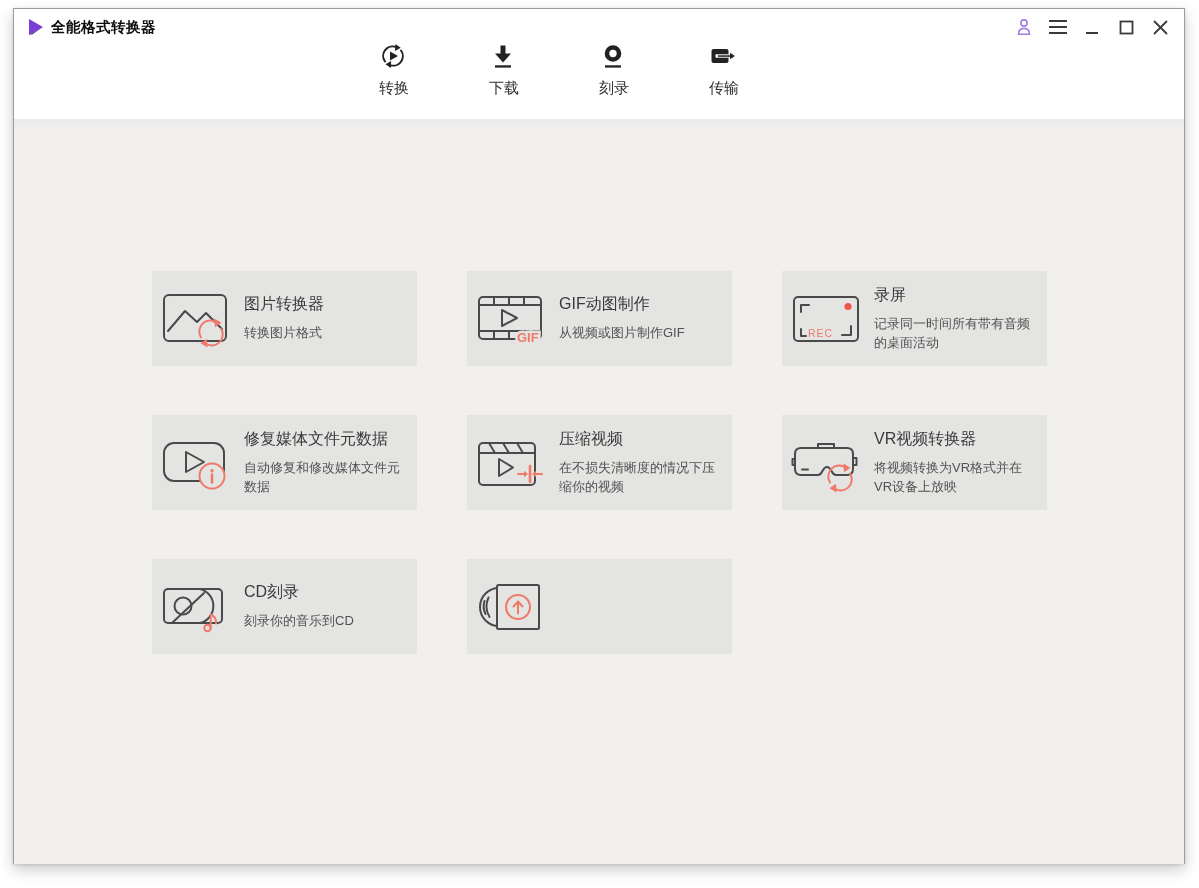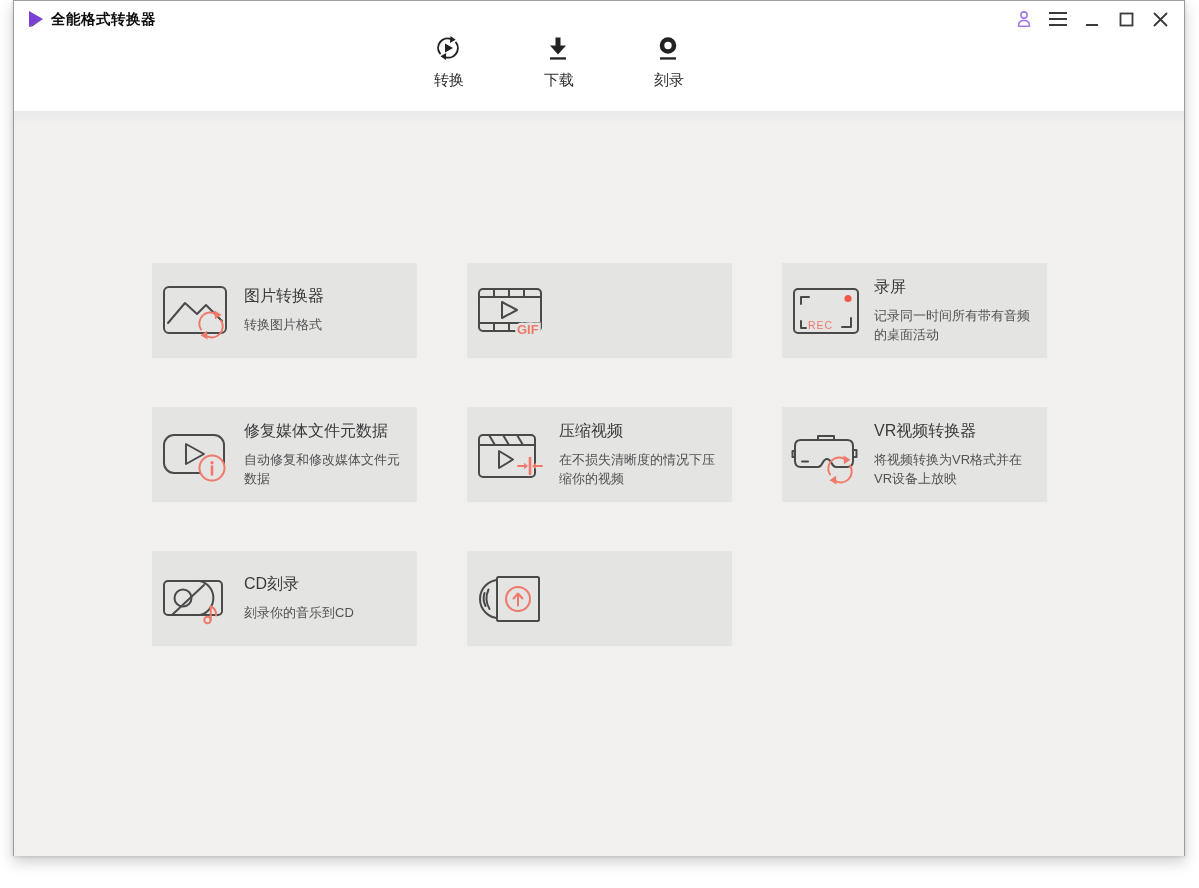--- a/index.html
+++ b/index.html
@@ -1,19 +1,19 @@
 <!DOCTYPE html>
 <html><head>
 <meta charset="utf-8">
 <style>
   * { margin:0; padding:0; box-sizing:border-box; }
   html,body { width:1199px; height:888px; background:#ffffff; font-family:"Liberation Sans", sans-serif; overflow:hidden; }
 
   .window {
-    position:absolute; left:13px; top:0; width:1172px; height:856px;
+    position:absolute; left:13px; top:8px; width:1172px; height:856px;
     background:#f1f0ee; border:1px solid #9d9d9d;
     box-shadow:0 6px 14px rgba(0,0,0,.20), 0 1px 3px rgba(0,0,0,.12);
   }
 
   
   .header { position:relative; height:110px; background:#ffffff; }
 
   .titlebar { position:absolute; top:0; left:0; right:0; height:34px; }
   .logo { position:absolute; left:13px; top:8px; width:18px; height:20px; }
   .app-title { position:absolute; left:37px; top:9px; font-size:14.5px; font-weight:bold; color:#0d0d0d; letter-spacing:.5px; }
@@ -132,20 +132,31 @@
       <div class="tab">
         <div class="tab-icon">
           <svg width="28" height="28" viewBox="0 0 28 28">
             <circle cx="14" cy="10.5" r="6" fill="none" stroke="#222" stroke-width="4.6"></circle>
             <rect x="6" y="22.3" width="16" height="2.3" fill="#222"></rect>
           </svg>
         </div>
         <div class="tab-label">刻录</div>
       </div>
 
+      <div class="tab">
+        <div class="tab-icon">
+          <svg width="28" height="28" viewBox="0 0 28 28">
+            <rect x="2.5" y="6" width="17" height="14" rx="2" fill="#222"></rect>
+            <rect x="6.5" y="11.3" width="13" height="3.4" fill="#ffffff"></rect>
+            <rect x="9" y="12.3" width="12" height="1.5" fill="#222"></rect>
+            <polygon points="21,9.7 26,13 21,16.3" fill="#222"></polygon>
+          </svg>
+        </div>
+        <div class="tab-label">传输</div>
+      </div>
 
 
     </div>
   </div>
 
   <div class="content">
     <div class="grid">
 
       <div class="card">
         <div class="card-icon">
@@ -171,20 +182,24 @@
             <line class="ln" x1="4" y1="16" x2="66" y2="16"></line>
             <line class="ln" x1="19" y1="8" x2="19" y2="16"></line>
             <line class="ln" x1="34" y1="8" x2="34" y2="16"></line>
             <line class="ln" x1="49" y1="8" x2="49" y2="16"></line>
             <line class="ln" x1="4" y1="42" x2="66" y2="42"></line>
             <line class="ln" x1="19" y1="42" x2="19" y2="50"></line>
             <line class="ln" x1="34" y1="42" x2="34" y2="50"></line>
             <polygon class="ln" points="27,21 27,37 42,29"></polygon>
             <text x="42" y="53" font-size="13" font-weight="bold" fill="#f0796a" stroke="#e4e4e3" stroke-width="5" paint-order="stroke" font-family="Liberation Sans, sans-serif">GIF</text>
           </svg>
+        </div>
+        <div class="card-text">
+          <div class="card-title">GIF动图制作</div>
+          <div class="card-desc">从视频或图片制作GIF</div>
         </div>
       </div>
 
       <div class="card">
         <div class="card-icon">
           <svg width="76" height="60" viewBox="0 0 76 60">
             <rect class="ln" x="4" y="8" width="64" height="44" rx="4"></rect>
             <path class="ln" d="M11 23 V16 H19" stroke-width="1.6"></path>
             <path class="ln" d="M61 37 V46 H52" stroke-width="1.6"></path>
             <path class="ln" d="M11 40 V47 H16" stroke-width="1.6"></path>

